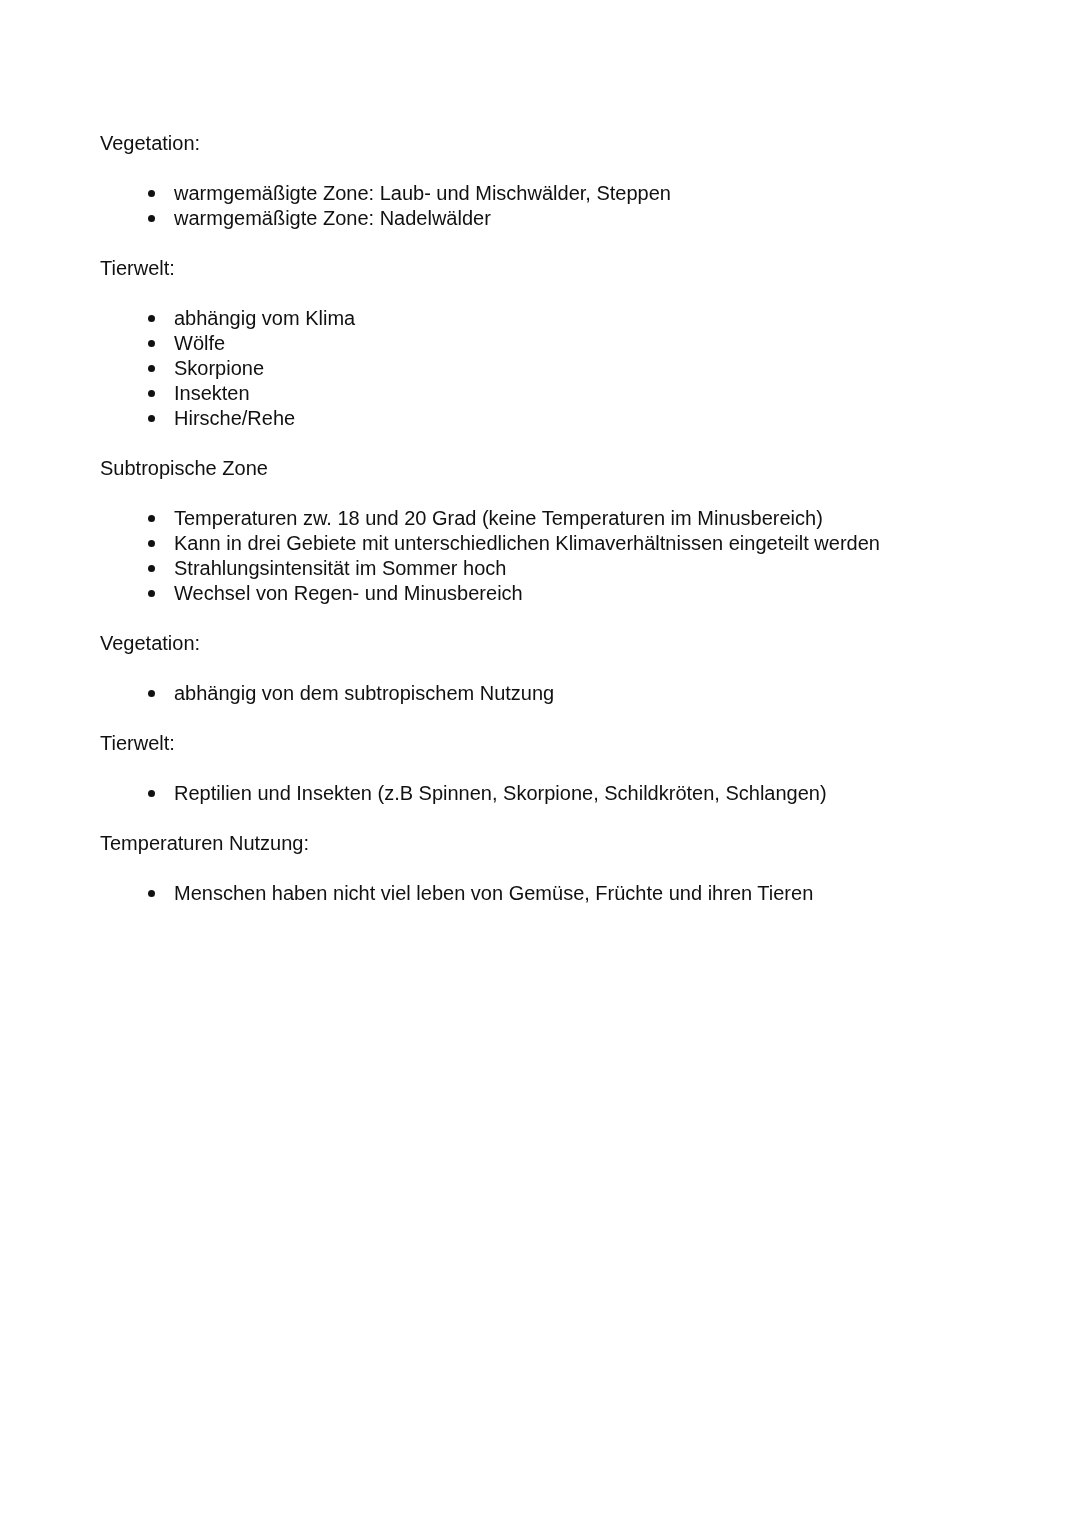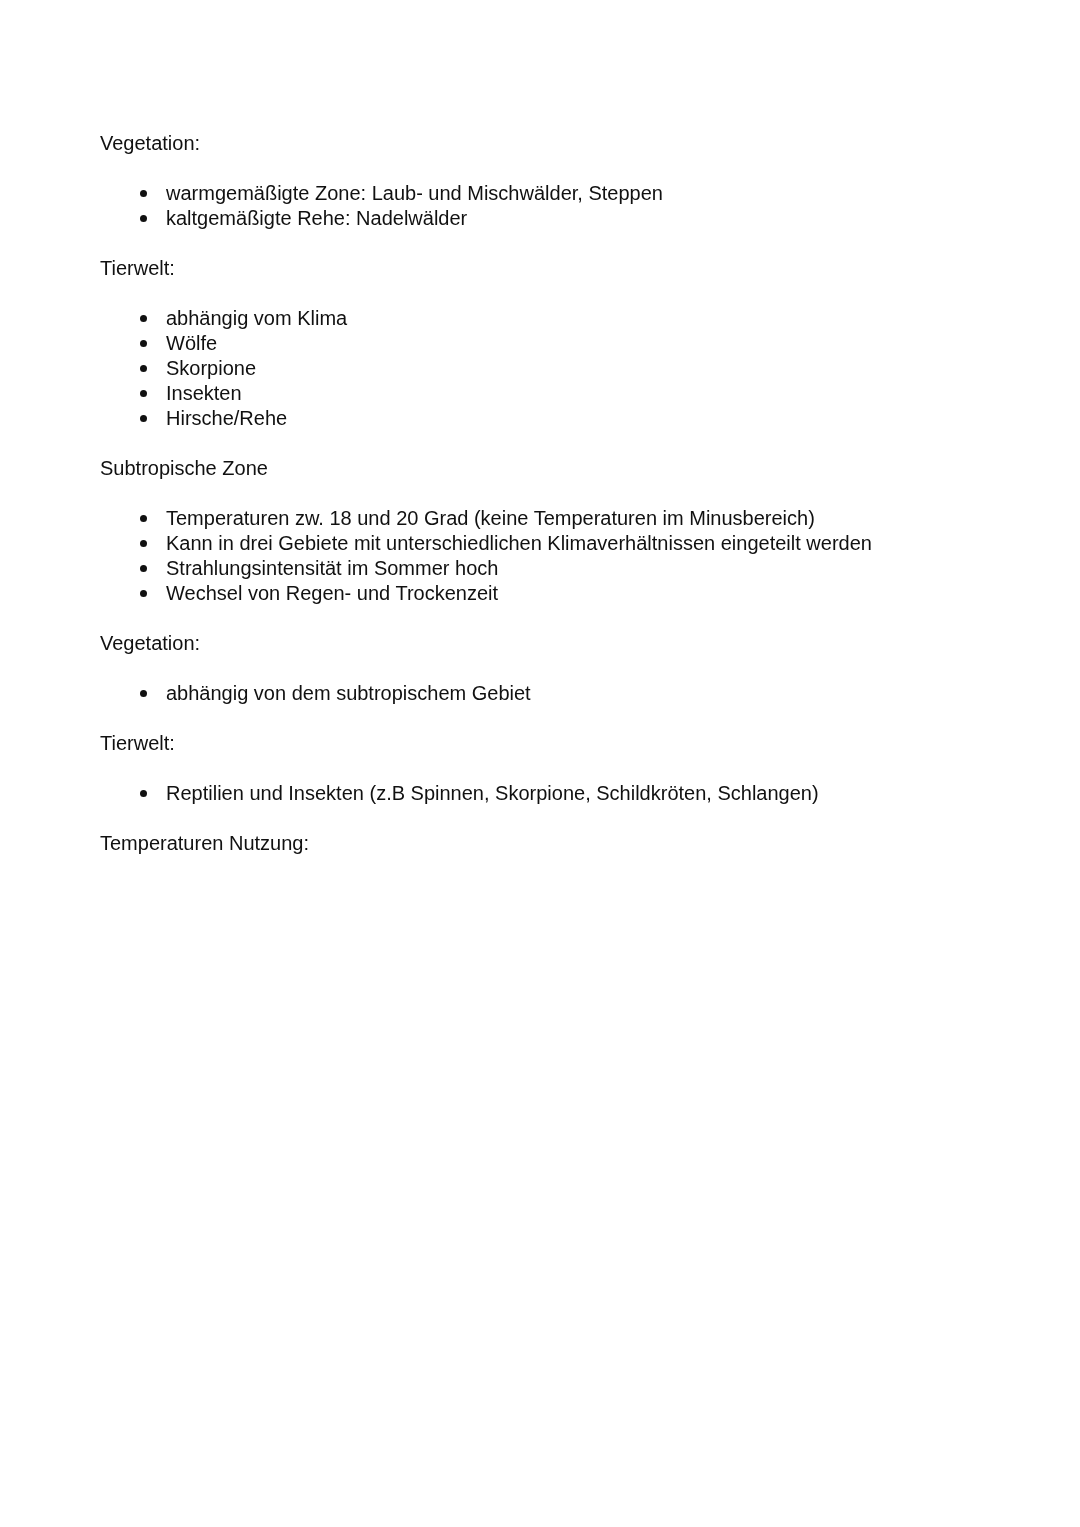--- a/index.html
+++ b/index.html
@@ -29,65 +29,69 @@
     white-space: nowrap;
   }
   ul.bullets {
     margin: 0 0 25px 0;
     padding: 0 0 0 66px;
     list-style: none;
   }
   ul.bullets li {
     position: relative;
     white-space: nowrap;
+    margin-left: 8px;
   }
   ul.bullets li::before {
     content: "";
     position: absolute;
     left: -26px;
     top: 9px;
     width: 7px;
     height: 7px;
     border-radius: 50%;
     background: #111111;
   }
 </style>
 </head>
 <body>
 
 <div class="page">
 
   <p class="heading">Vegetation:</p>
   <ul class="bullets">
     <li>warmgemäßigte Zone: Laub- und Mischwälder, Steppen</li>
-    <li>kaltgemäßigte Rehe: Nadelwälder</li>
+    <li>warmgemäßigte Zone: Nadelwälder</li>
   </ul>
 
   <p class="heading">Tierwelt:</p>
   <ul class="bullets">
     <li>abhängig vom Klima</li>
     <li>Wölfe</li>
     <li>Skorpione</li>
     <li>Insekten</li>
     <li>Hirsche/Rehe</li>
   </ul>
 
   <p class="heading">Subtropische Zone</p>
   <ul class="bullets">
     <li>Temperaturen zw. 18 und 20 Grad (keine Temperaturen im Minusbereich)</li>
     <li>Kann in drei Gebiete mit unterschiedlichen Klimaverhältnissen eingeteilt werden</li>
     <li>Strahlungsintensität im Sommer hoch</li>
-    <li>Wechsel von Regen- und Trockenzeit</li>
+    <li>Wechsel von Regen- und Minusbereich</li>
   </ul>
 
   <p class="heading">Vegetation:</p>
   <ul class="bullets">
-    <li>abhängig von dem subtropischem Gebiet</li>
+    <li>abhängig von dem subtropischem Nutzung</li>
   </ul>
 
   <p class="heading">Tierwelt:</p>
   <ul class="bullets">
     <li>Reptilien und Insekten (z.B Spinnen, Skorpione, Schildkröten, Schlangen)</li>
   </ul>
 
   <p class="heading">Temperaturen Nutzung:</p>
+  <ul class="bullets">
+    <li>Menschen haben nicht viel leben von Gemüse, Früchte und ihren Tieren</li>
+  </ul>
 
 </div>
 
 </body></html>

